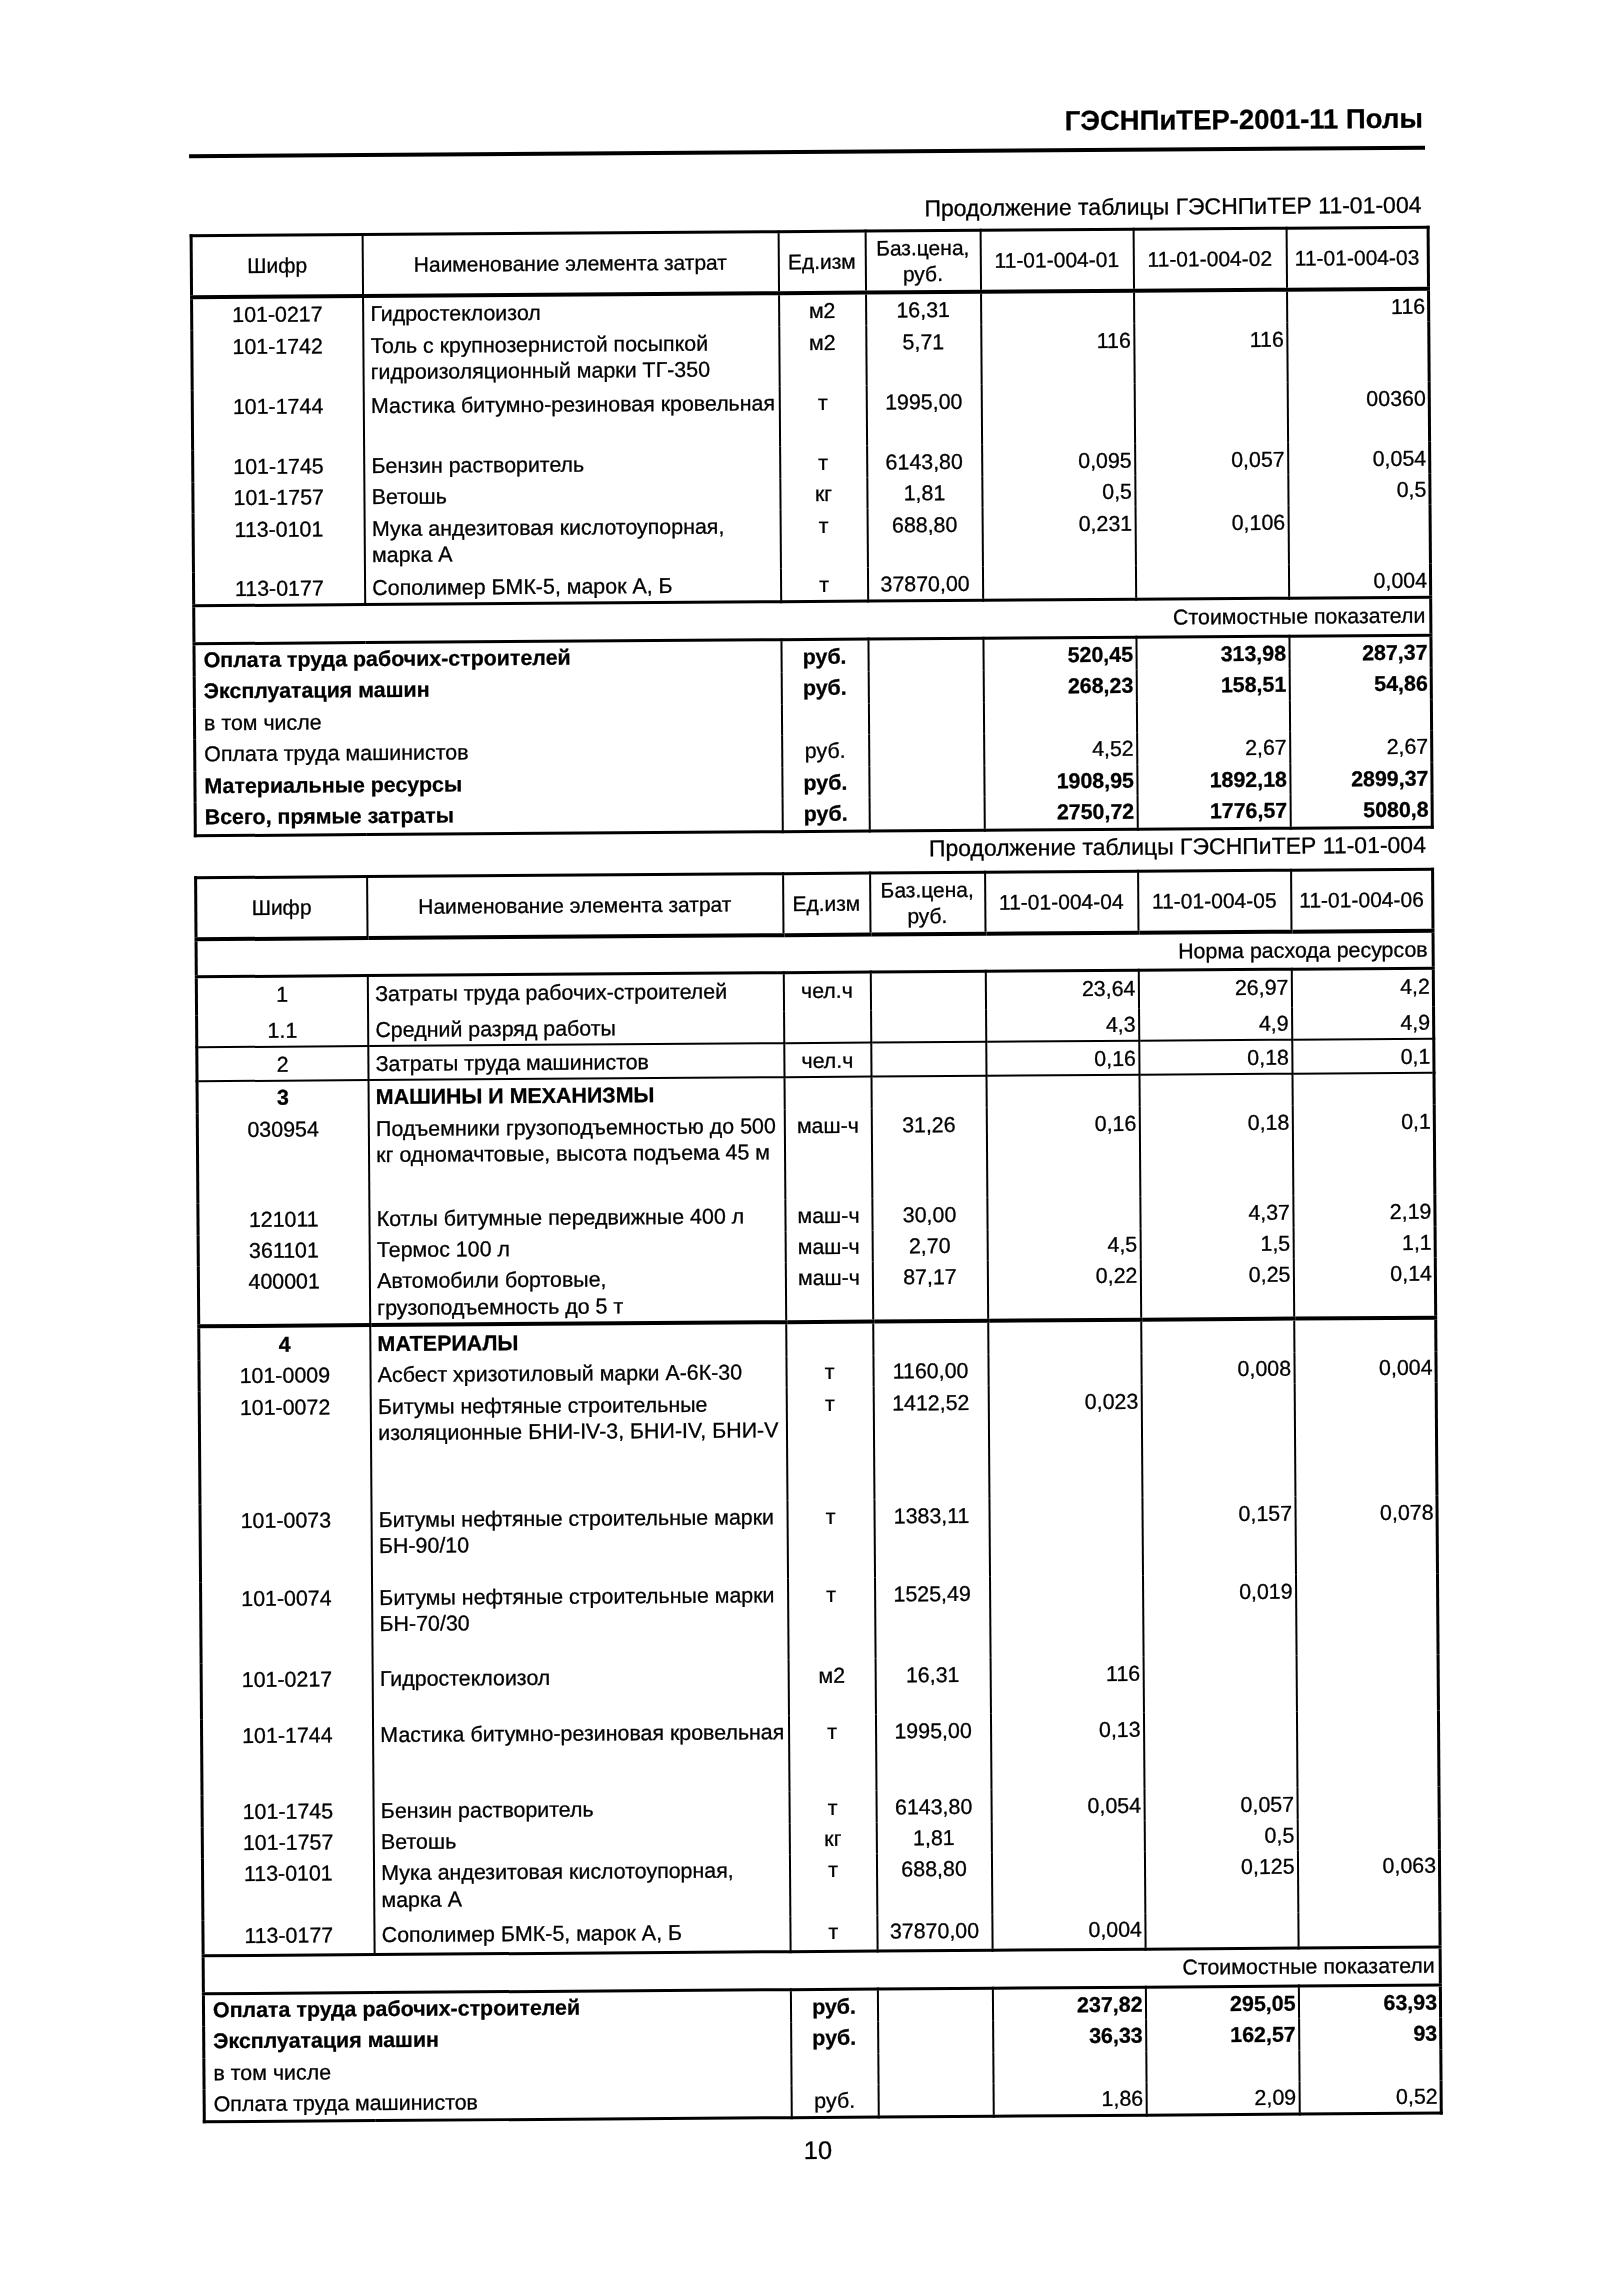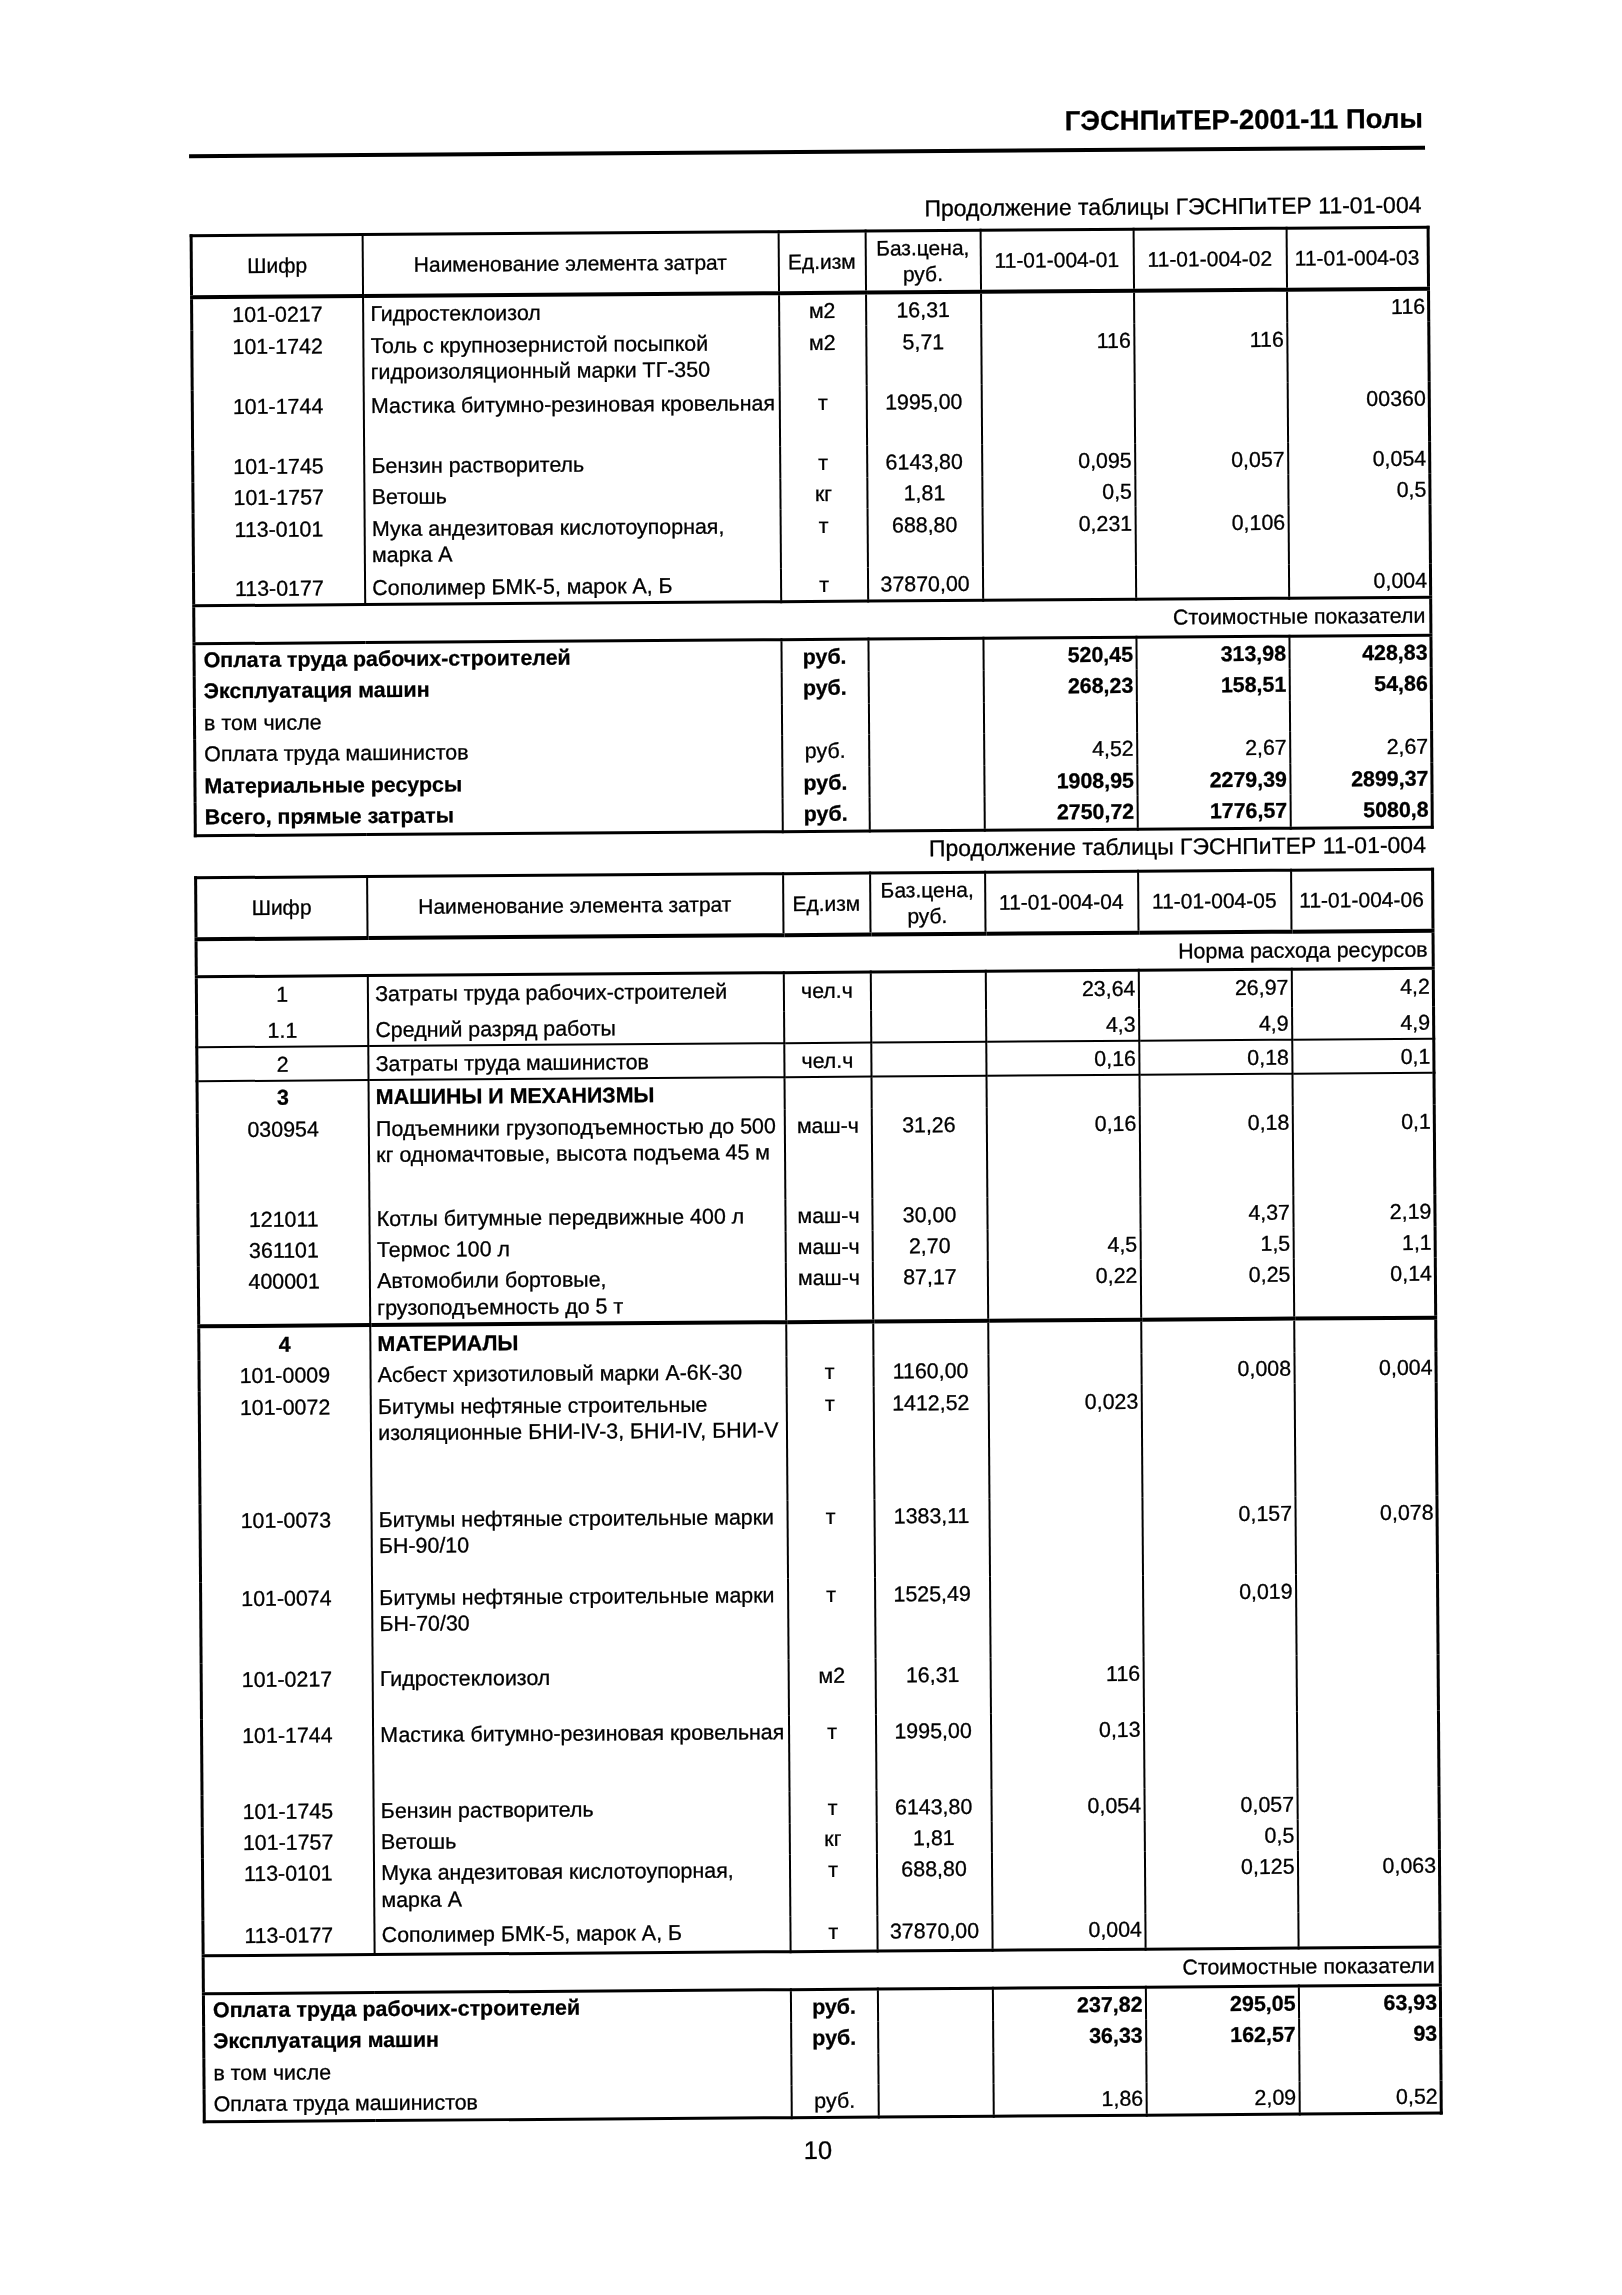--- a/index.html
+++ b/index.html
@@ -158,21 +158,21 @@
         </tr>
         <tr class="band">
           <td class="band-cell" colspan="7">Стоимостные показатели</td>
         </tr>
         <tr class="summary bold" style="height: 31.5px;">
           <td class="label" colspan="2">Оплата труда рабочих-строителей</td>
           <td class="unit">руб.</td>
           <td class="price"></td>
           <td class="val">520,45</td>
           <td class="val">313,98</td>
-          <td class="val">428,83</td>
+          <td class="val">287,37</td>
         </tr>
         <tr class="summary bold" style="height: 31.5px;">
           <td class="label" colspan="2">Эксплуатация машин</td>
           <td class="unit">руб.</td>
           <td class="price"></td>
           <td class="val">268,23</td>
           <td class="val">158,51</td>
           <td class="val">54,86</td>
         </tr>
         <tr class="summary" style="height: 31.5px;">
@@ -189,21 +189,21 @@
           <td class="price"></td>
           <td class="val">4,52</td>
           <td class="val">2,67</td>
           <td class="val">2,67</td>
         </tr>
         <tr class="summary bold" style="height: 31.5px;">
           <td class="label" colspan="2">Материальные ресурсы</td>
           <td class="unit">руб.</td>
           <td class="price"></td>
           <td class="val">1908,95</td>
-          <td class="val">2279,39</td>
+          <td class="val">1892,18</td>
           <td class="val">2899,37</td>
         </tr>
         <tr class="summary bold" style="height: 31.5px;">
           <td class="label" colspan="2">Всего, прямые затраты</td>
           <td class="unit">руб.</td>
           <td class="price"></td>
           <td class="val">2750,72</td>
           <td class="val">1776,57</td>
           <td class="val">5080,8</td>
         </tr>

